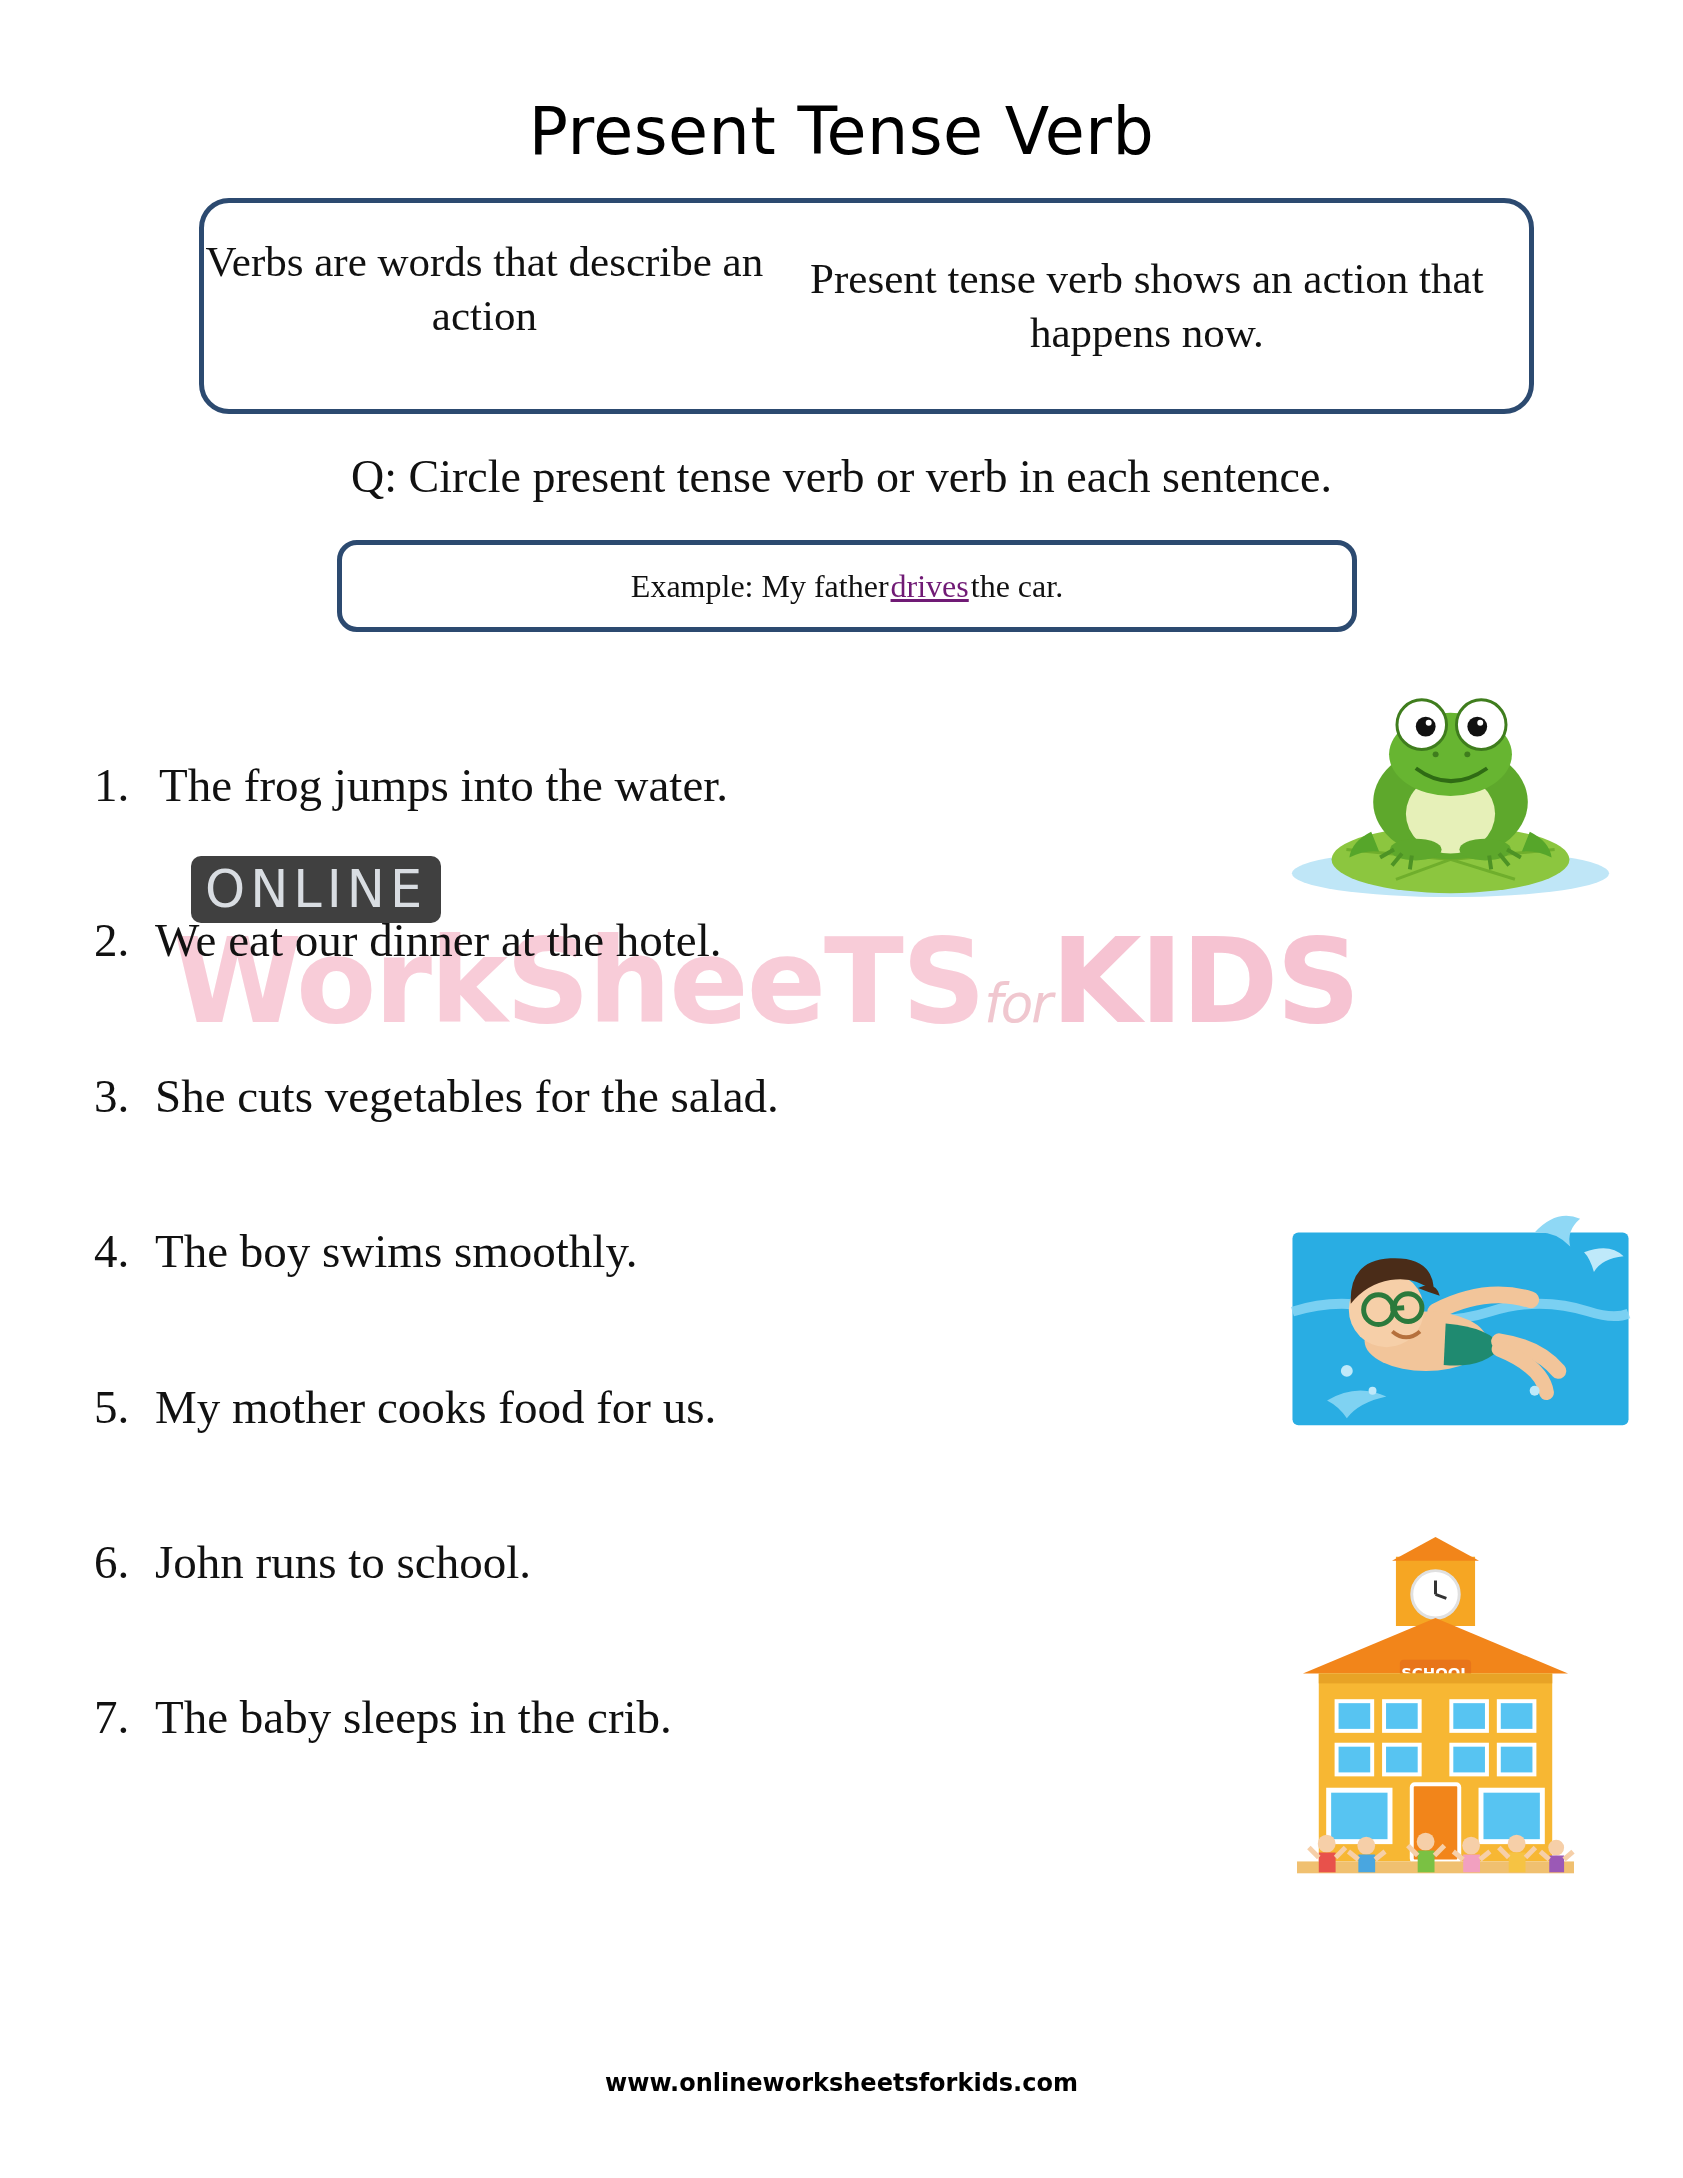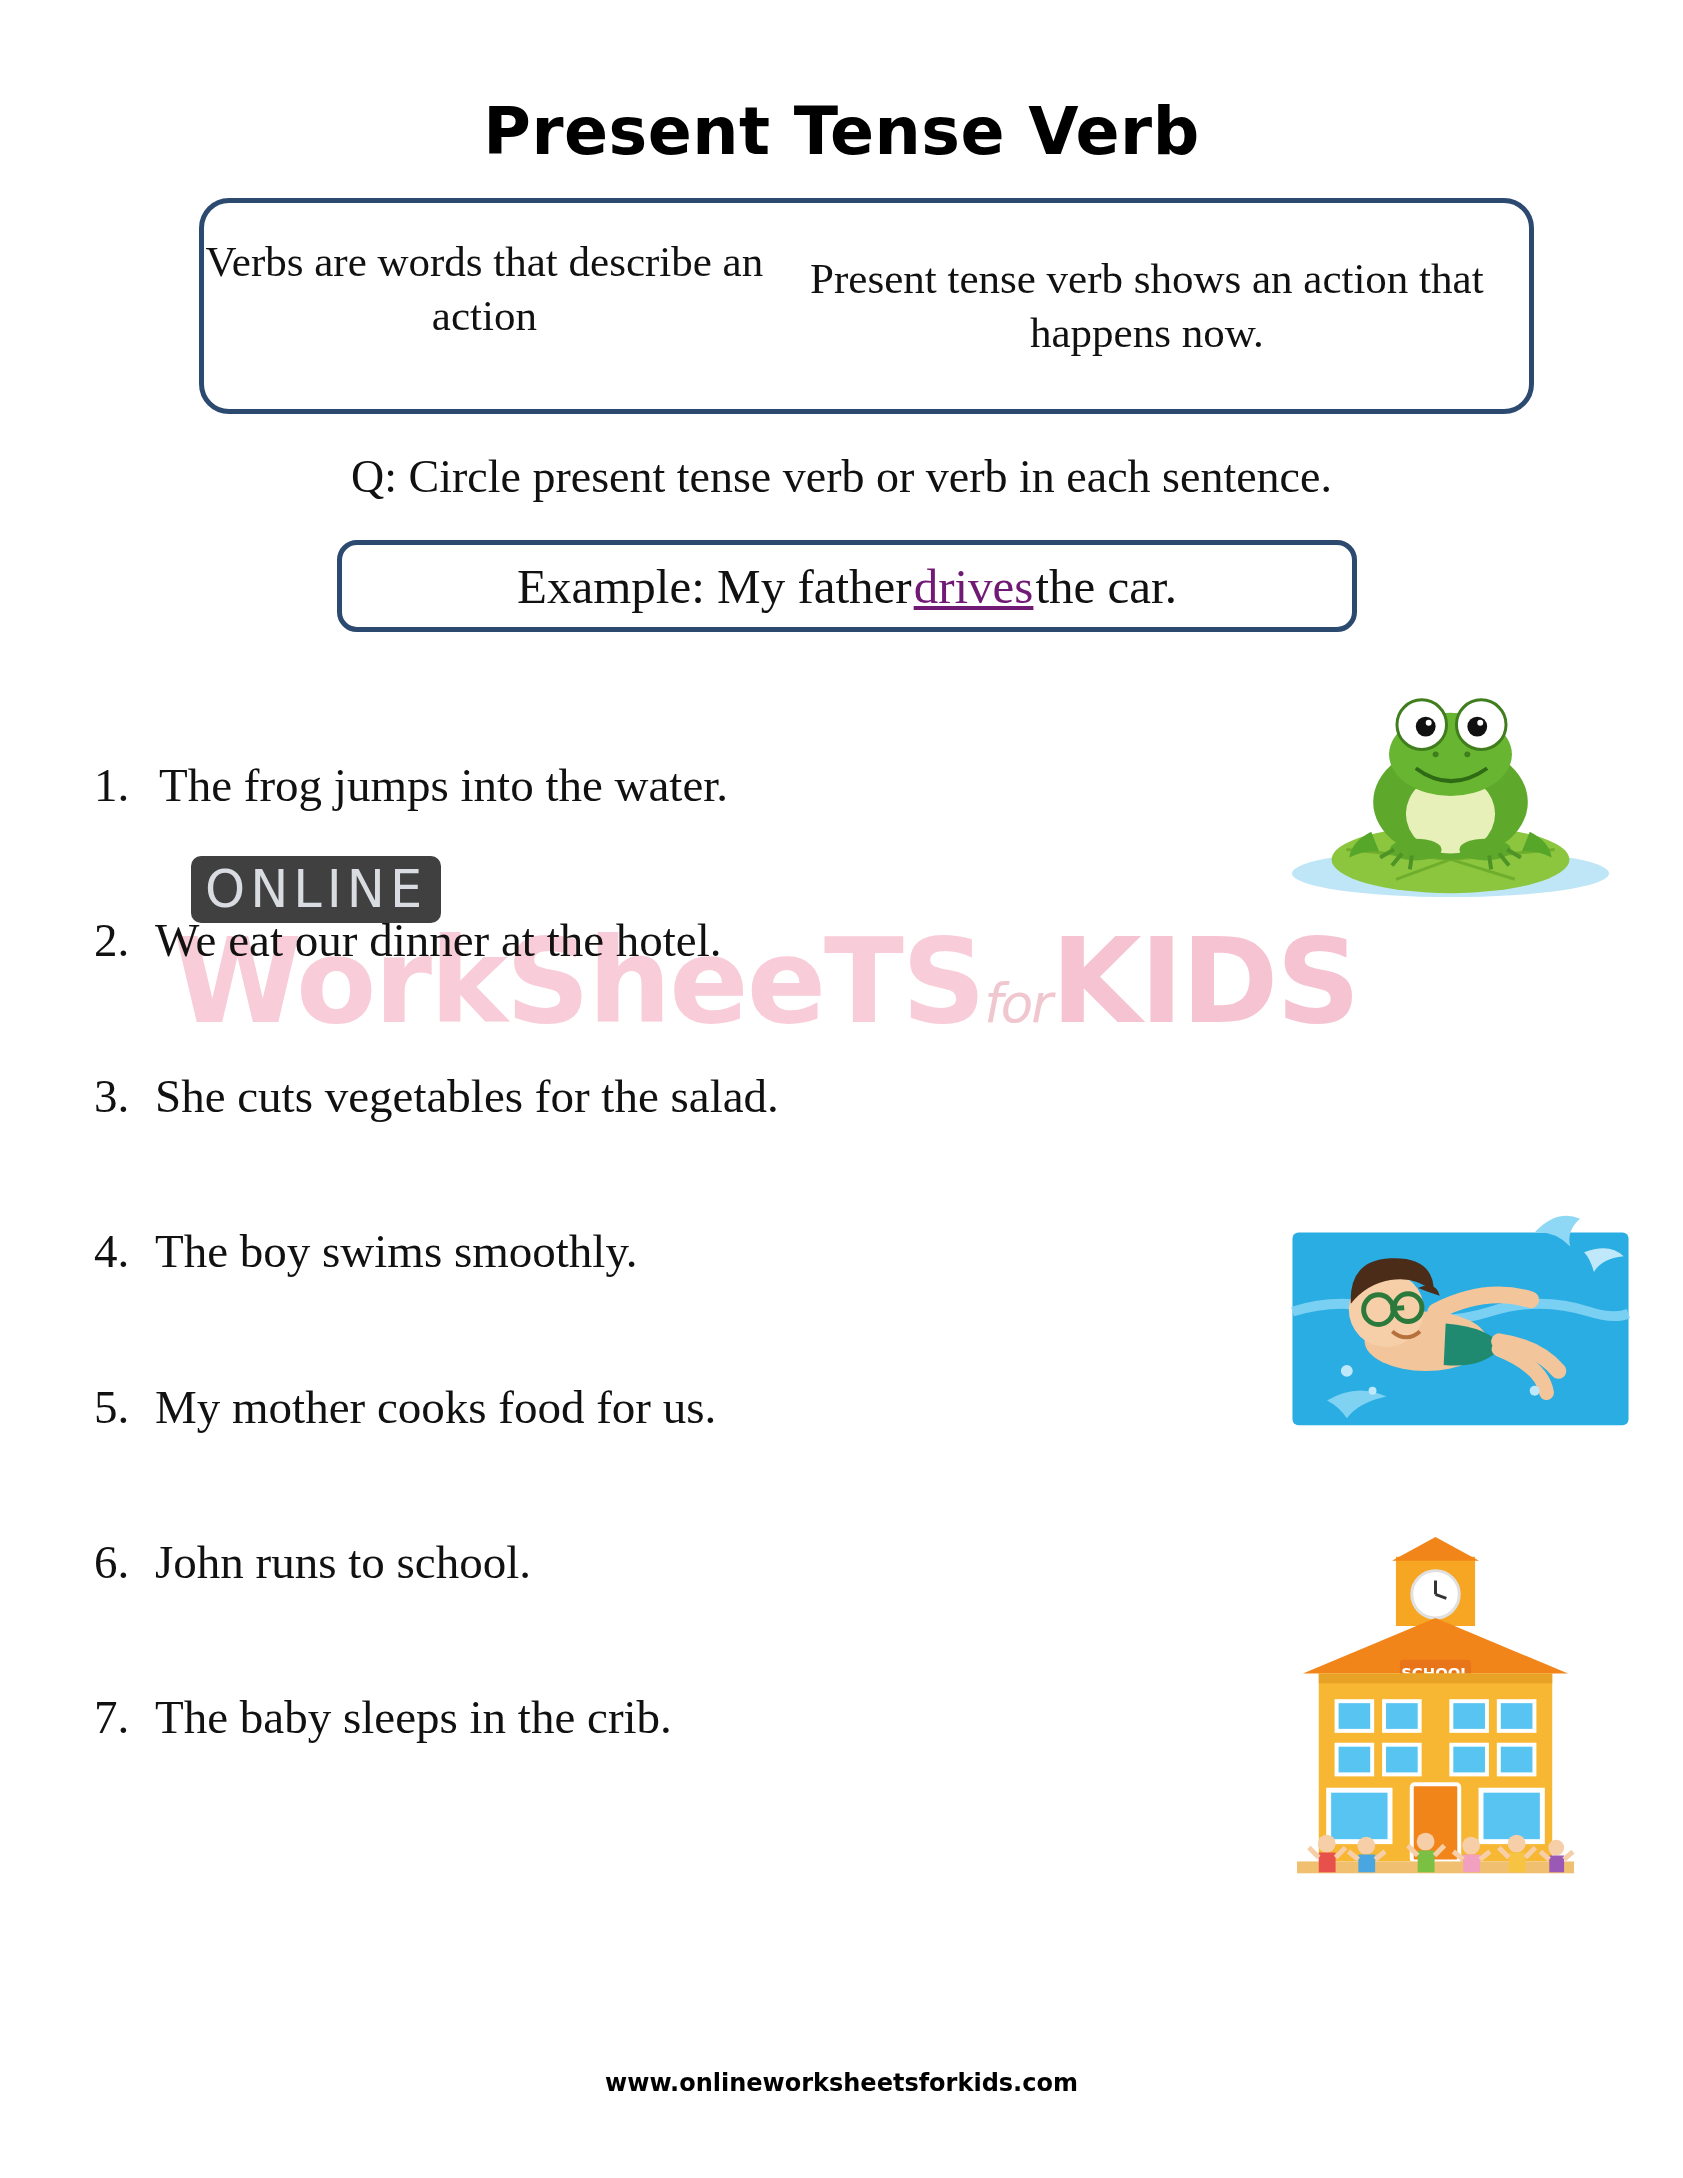--- a/index.html
+++ b/index.html
@@ -24,21 +24,21 @@
   }
 
   
   .title {
     position: absolute;
     top: 94px;
     left: 0;
     width: 1683px;
     text-align: center;
     font-family: "DejaVu Sans", sans-serif;
-    font-weight: bold;
+    font-weight: normal;
     font-size: 65px;
     letter-spacing: 0.5px;
     color: #000000;
   }
 
   
   .def-box {
     position: absolute;
     left: 199px;
     top: 198px;
@@ -79,21 +79,21 @@
     top: 540px;
     width: 1020px;
     height: 92px;
     border: 5px solid #2c4a70;
     border-radius: 20px;
     box-sizing: border-box;
     background: #ffffff;
     display: flex;
     align-items: center;
     justify-content: center;
-    font-size: 49px;
+    font-size: 32px;
   }
   .example-box .hl {
     color: #701a75;
     text-decoration: underline;
     padding: 0 2px;
   }
 
   
   .watermark {
     position: absolute;

